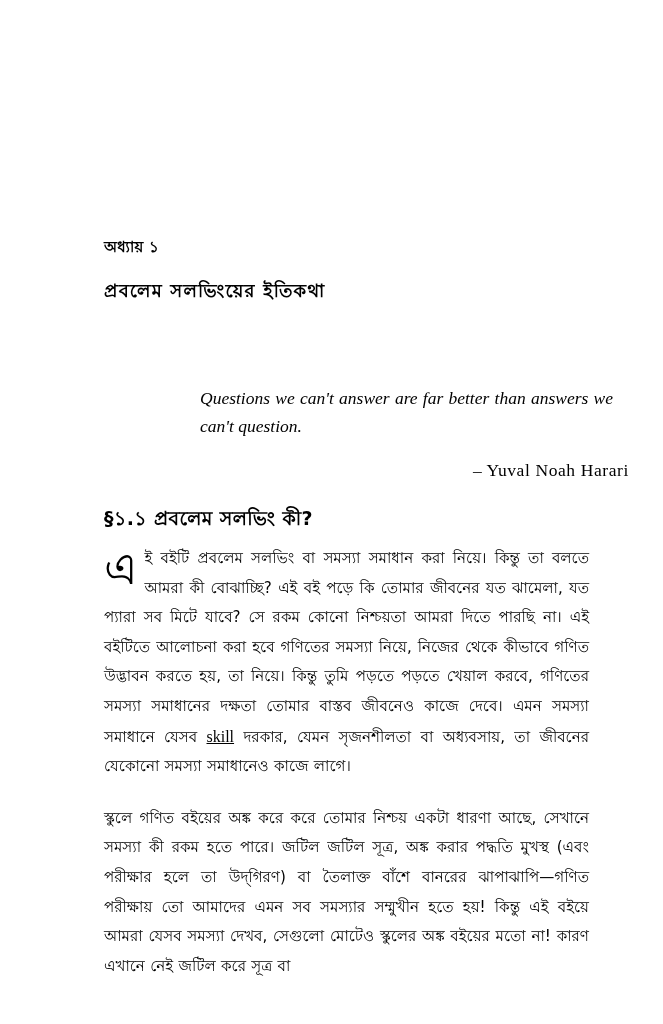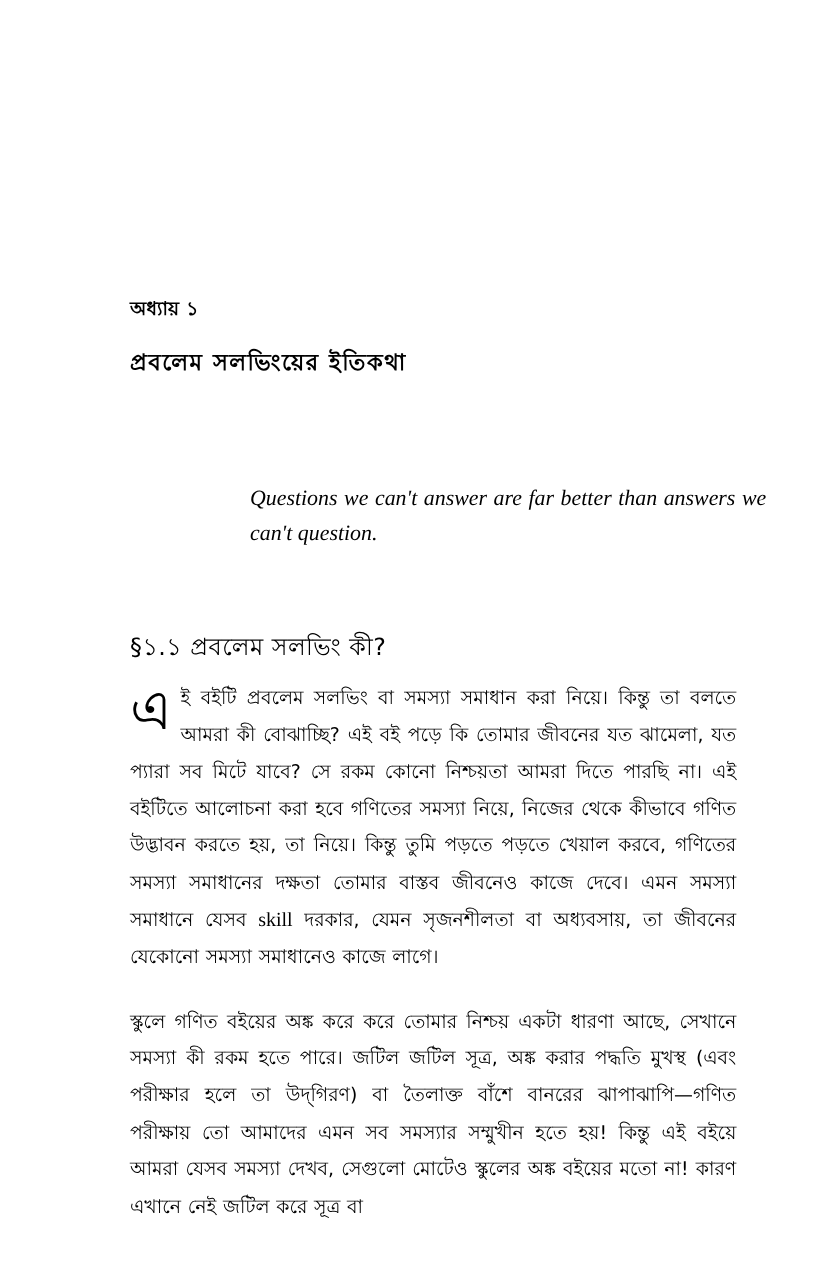--- a/index.html
+++ b/index.html
@@ -88,21 +88,21 @@
     letter-spacing: 0.6px;
   }
 
   
   .section-heading {
     position: absolute;
     top: 490px;
     left: 0;
     font-family: "DejaVu Sans", sans-serif;
     font-size: 19px;
-    font-weight: 400;
+    font-weight: 700;
     letter-spacing: 0.4px;
     line-height: 1.3;
     white-space: nowrap;
   }
 
   
   .body-block {
     position: absolute;
     top: 544px;
     left: 0;
@@ -119,20 +119,21 @@
     word-spacing: 0.5px;
   }
 
   .para + .para {
     margin-top: 22px;
   }
 
   .para .latin {
     font-family: "Liberation Serif", "DejaVu Serif", serif;
     font-size: 16px;
+    text-decoration: underline;
   }
 
   
   .dropcap {
     float: left;
     font-family: "DejaVu Sans", sans-serif;
     font-size: 44px;
     line-height: 46px;
     font-weight: 400;
     margin: 2px 7px 0 0;
@@ -144,20 +145,21 @@
 
 <div class="page">
   <div class="content">
 
     <div class="chapter-label">অধ্যায় ১</div>
 
     <h1 class="chapter-title">প্রবলেম সলভিংয়ের ইতিকথা</h1>
 
     <blockquote class="epigraph">
       <p class="epigraph-text">Questions we can't answer are far better than answers we can't question.</p>
+      <p class="epigraph-attrib">– Yuval Noah Harari</p>
     </blockquote>
 
     <h2 class="section-heading">§১.১  প্রবলেম সলভিং কী?</h2>
 
     <div class="body-block">
 
       <p class="para">
         <span class="dropcap">এ</span><span>ই বইটি প্রবলেম সলভিং বা সমস্যা সমাধান করা নিয়ে। কিন্তু তা বলতে আমরা কী বোঝাচ্ছি? এই বই পড়ে কি তোমার জীবনের যত ঝামেলা, যত প্যারা সব মিটে যাবে? সে রকম কোনো নিশ্চয়তা আমরা দিতে পারছি না। এই বইটিতে আলোচনা করা হবে গণিতের সমস্যা নিয়ে, নিজের থেকে কীভাবে গণিত উদ্ভাবন করতে হয়, তা নিয়ে। কিন্তু তুমি পড়তে পড়তে খেয়াল করবে, গণিতের সমস্যা সমাধানের দক্ষতা তোমার বাস্তব জীবনেও কাজে দেবে। এমন সমস্যা সমাধানে যেসব </span><span class="latin">skill</span><span> দরকার, যেমন সৃজনশীলতা বা অধ্যবসায়, তা জীবনের যেকোনো সমস্যা সমাধানেও কাজে লাগে।</span>
       </p>
 

